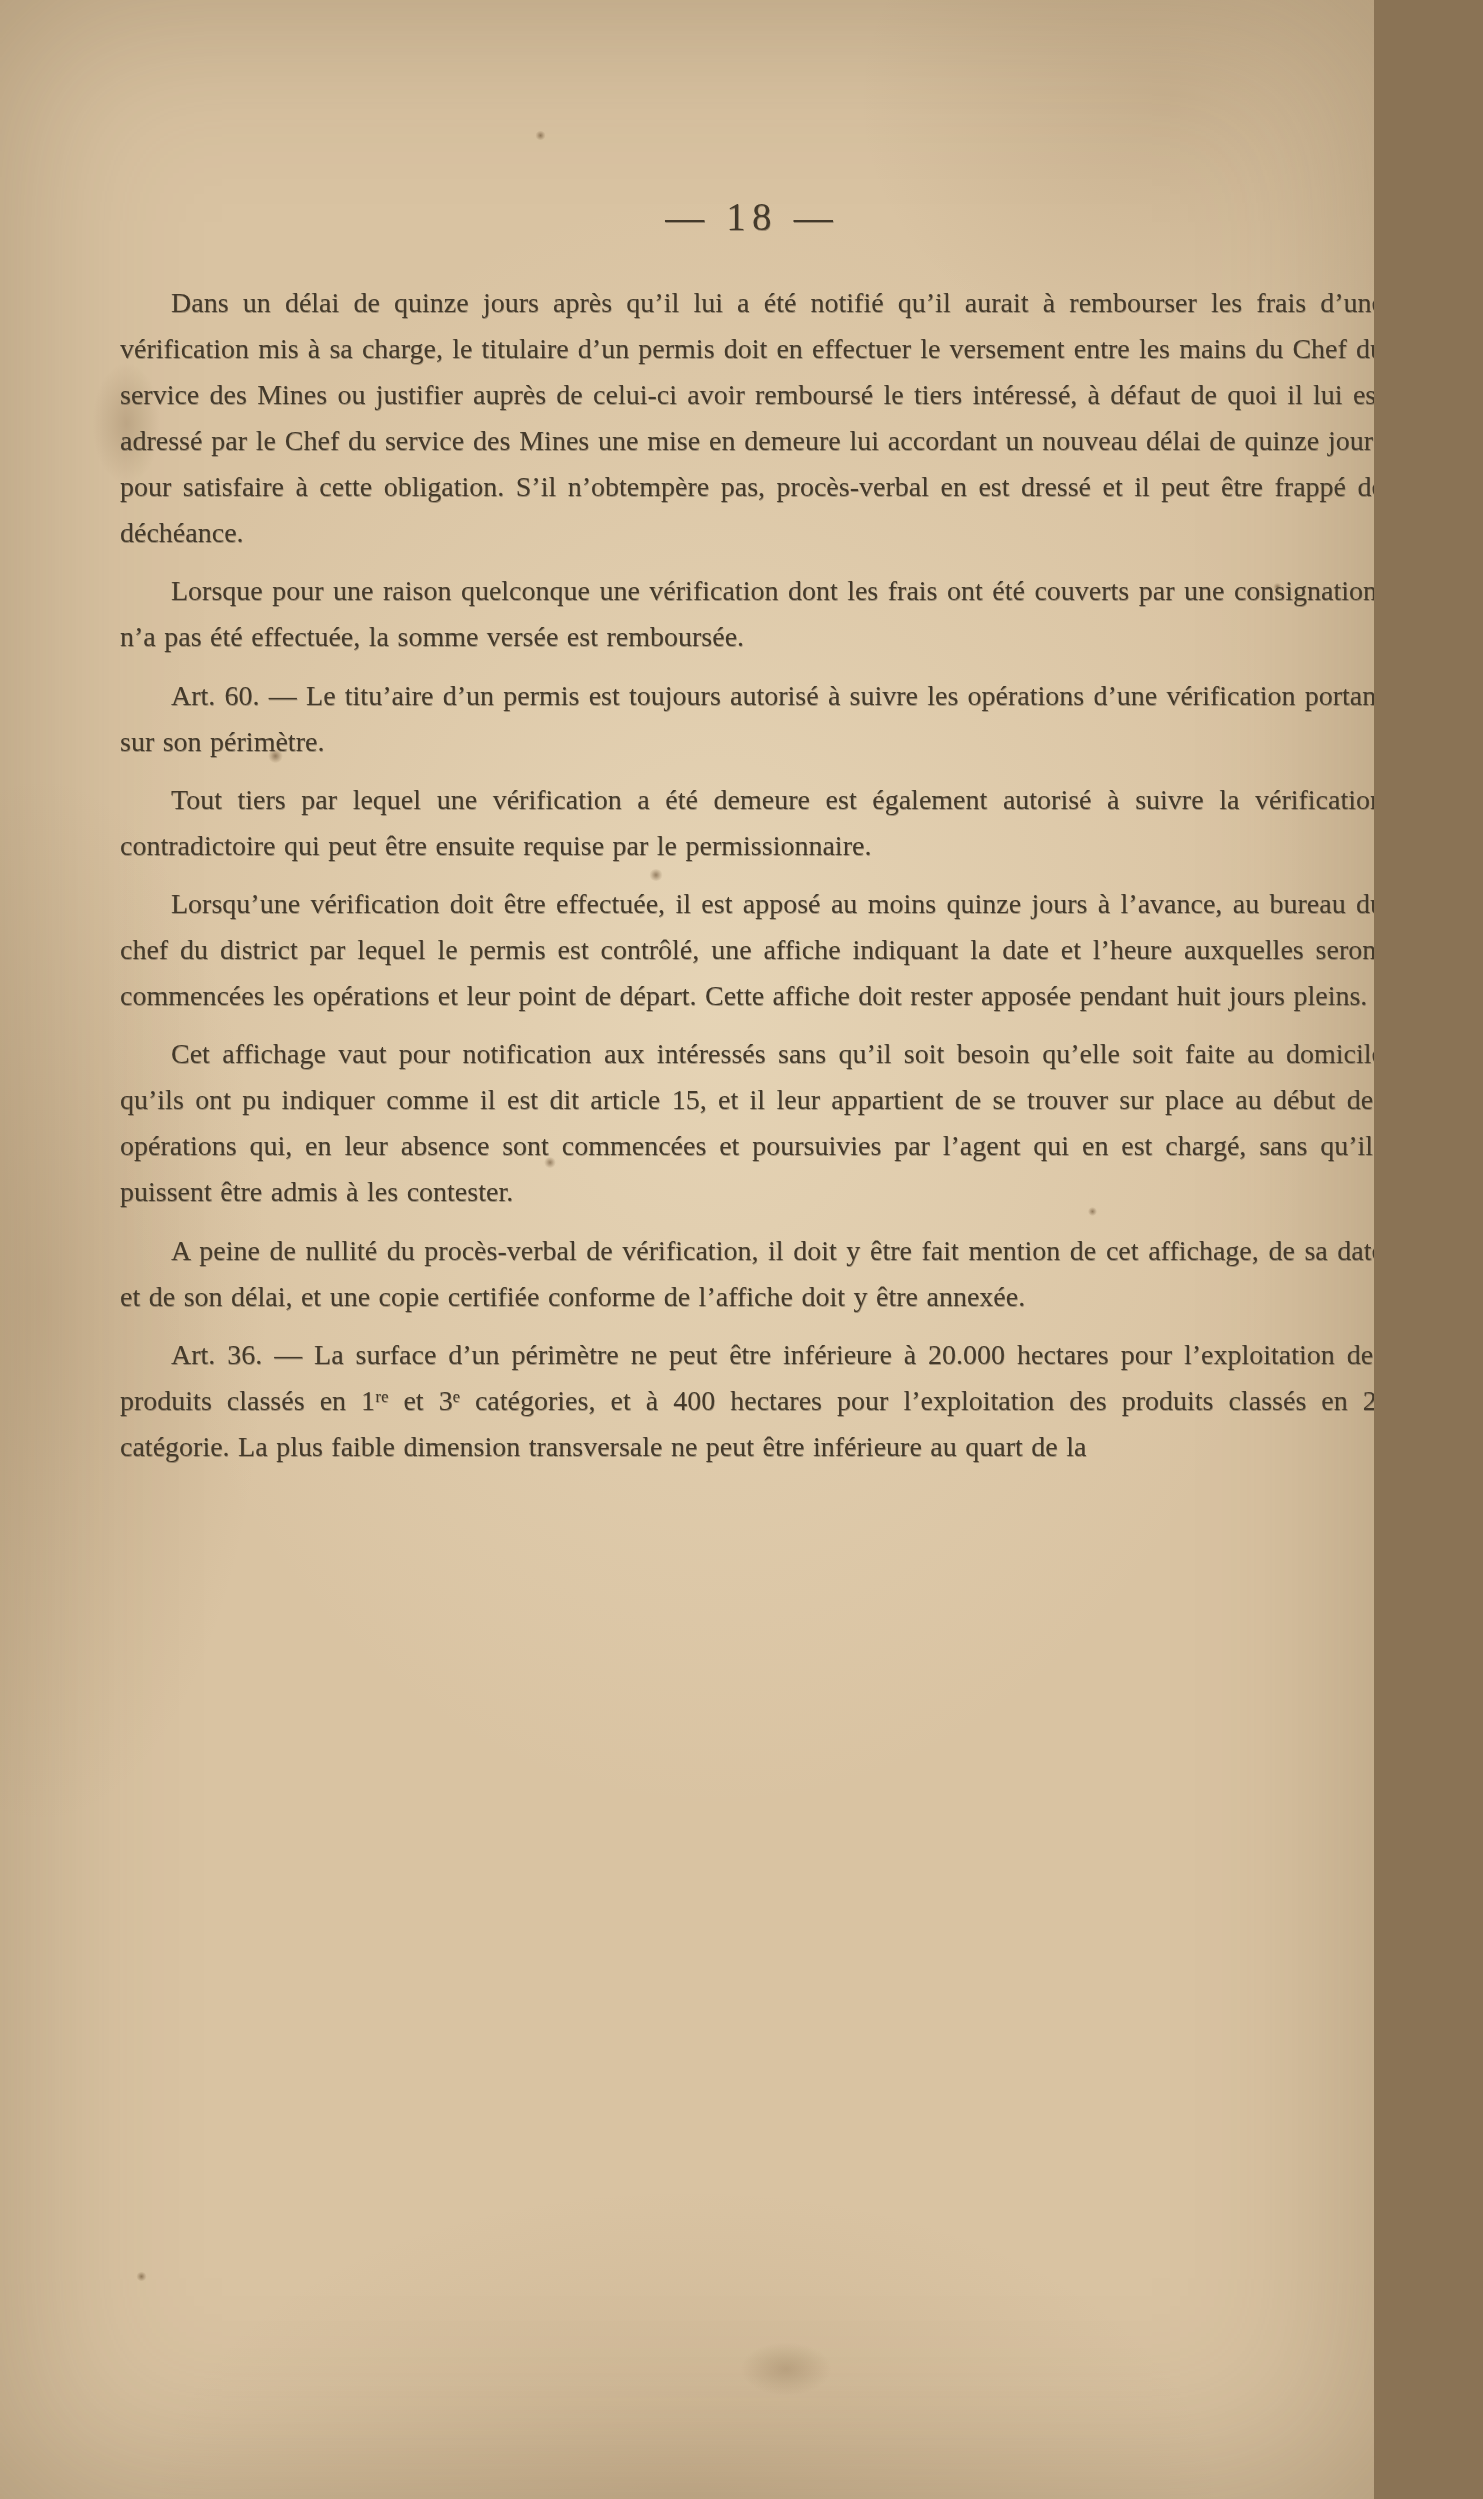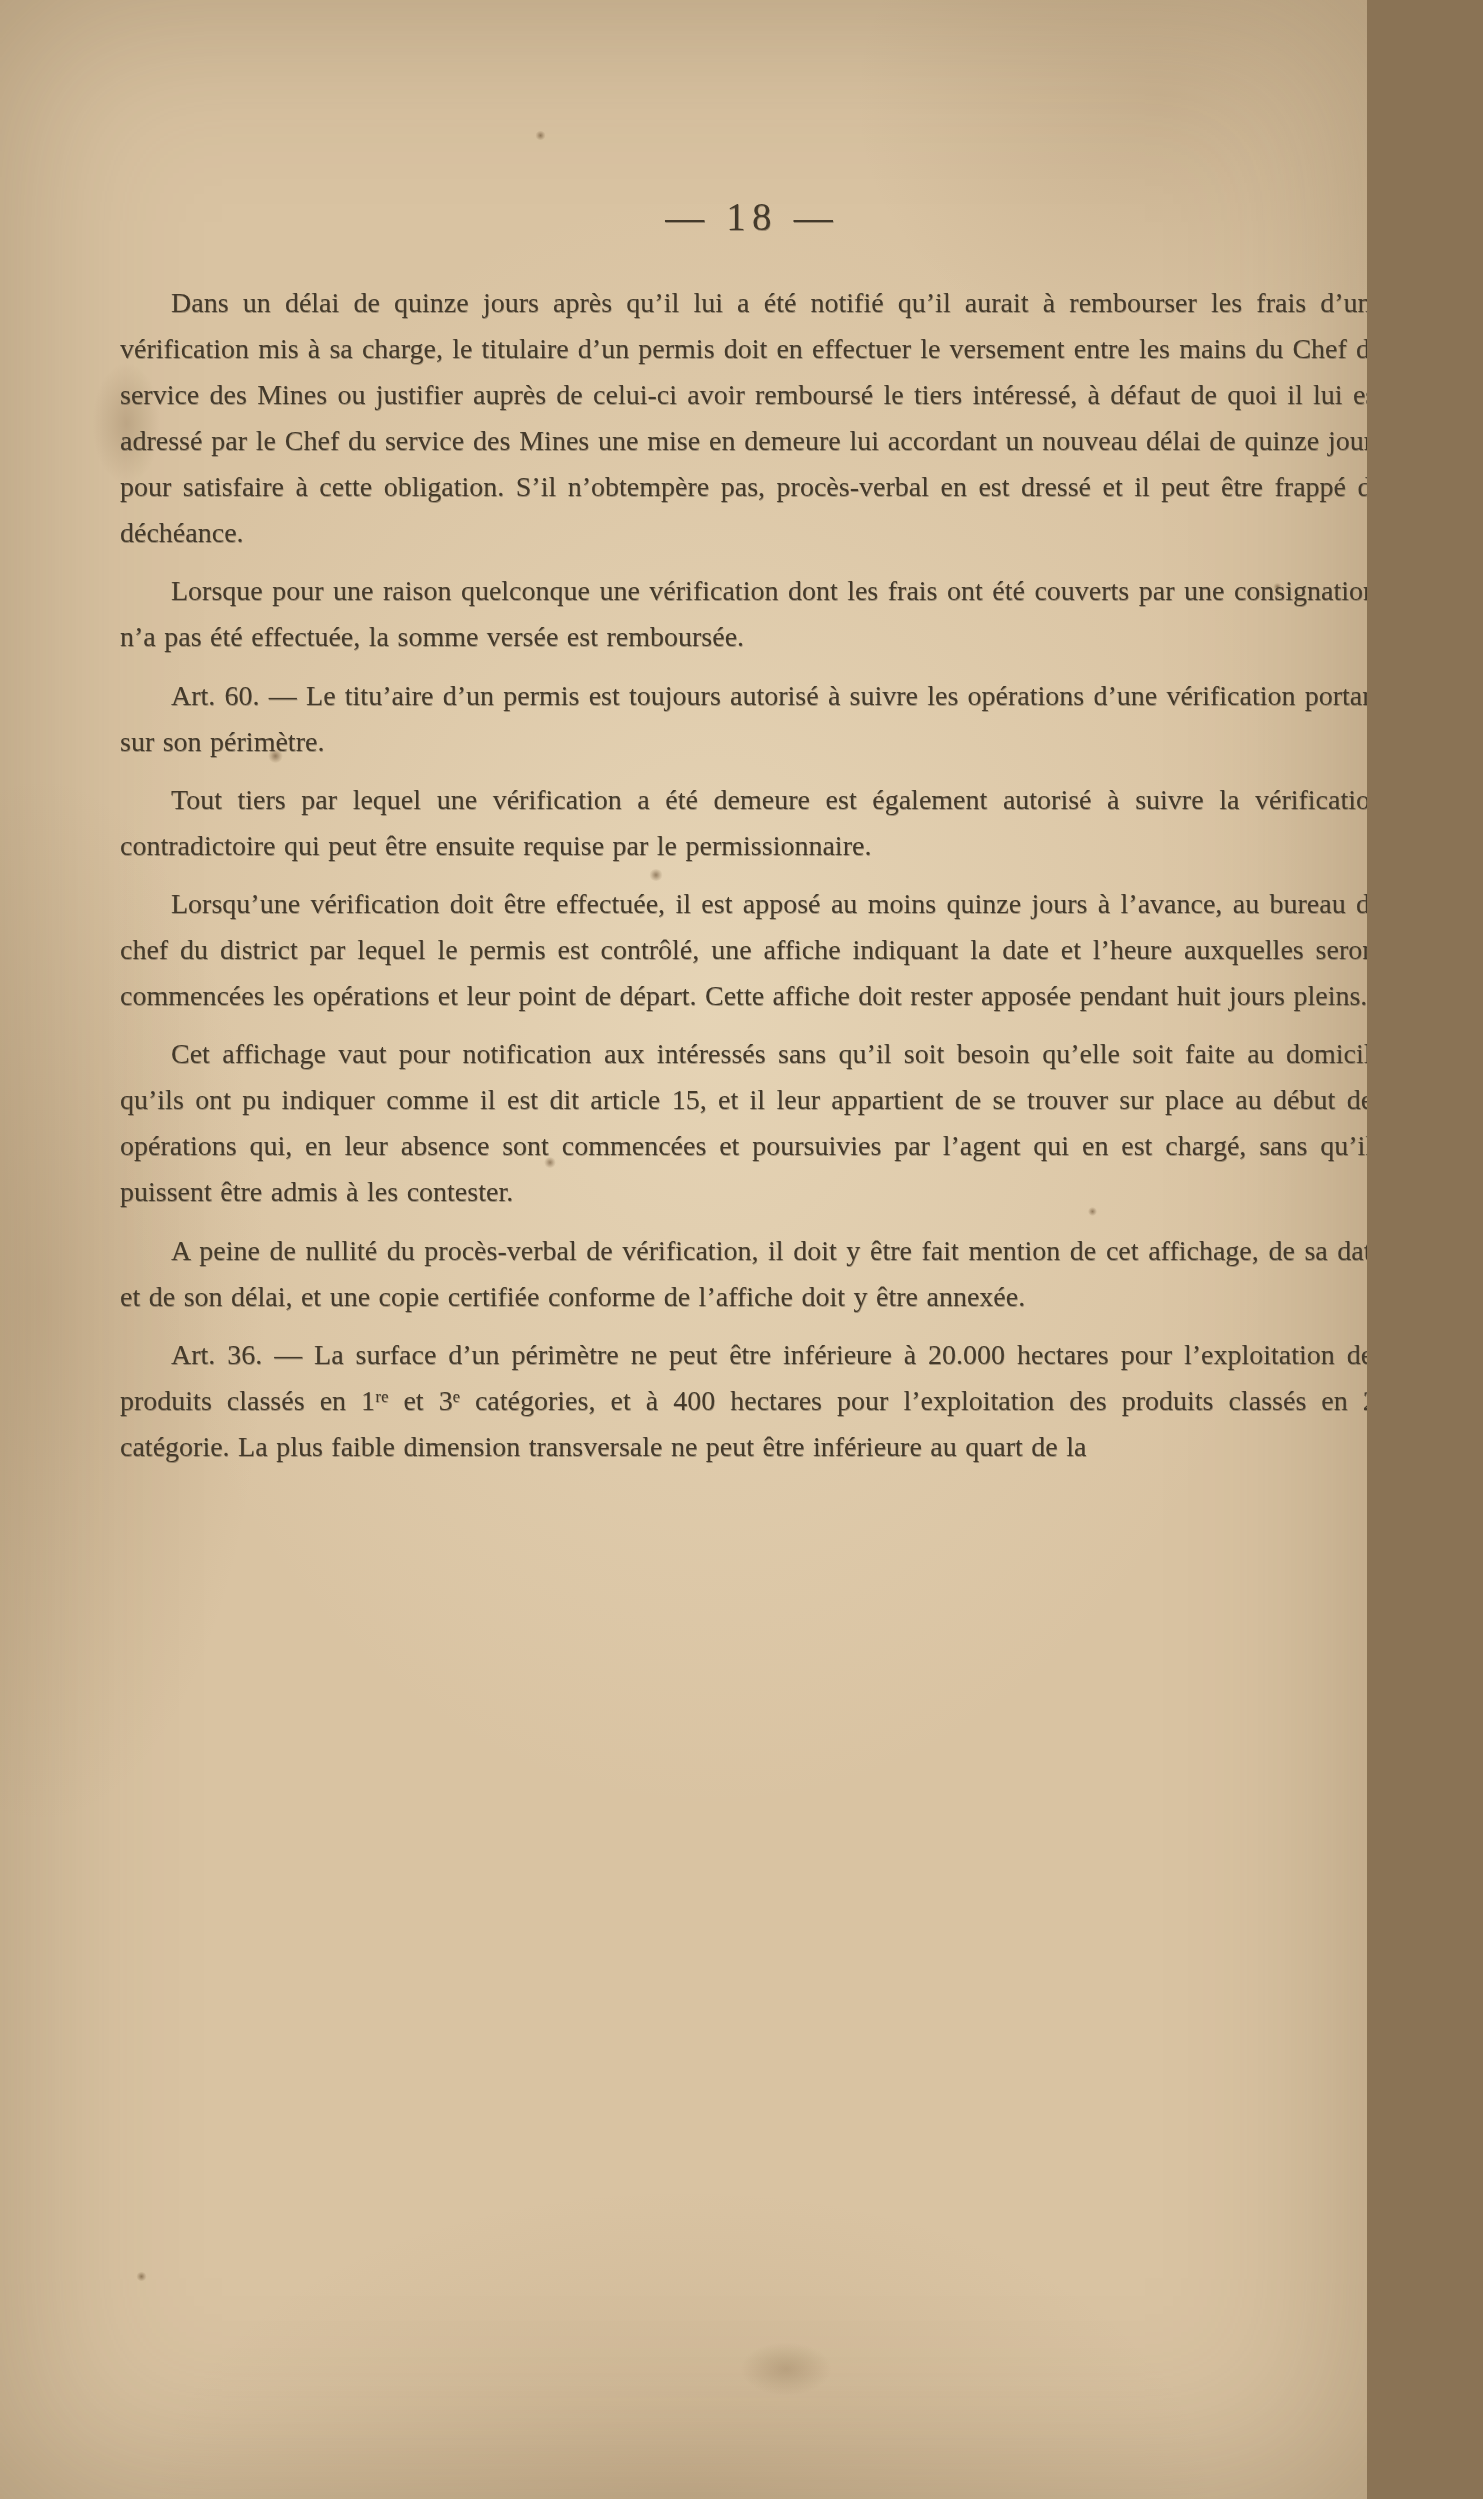--- a/index.html
+++ b/index.html
@@ -14,20 +14,21 @@
     overflow: hidden;
     background-color: var(--paper, #d9c3a2);
     background-image:
       radial-gradient(ellipse 62% 45% at 52% 40%, rgba(240,226,198,0.55), rgba(240,226,198,0) 72%),
       radial-gradient(ellipse 30% 14% at 85% 4%, rgba(128,98,62,0.16), rgba(128,98,62,0) 75%),
       radial-gradient(ellipse 22% 28% at 3% 52%, rgba(128,98,62,0.18), rgba(128,98,62,0) 75%),
       radial-gradient(ellipse 50% 16% at 50% 100%, rgba(128,98,62,0.14), rgba(128,98,62,0) 78%);
     box-shadow: inset 0 0 185px rgba(92,66,36,0.34);
     font-family: "Liberation Serif", "DejaVu Serif", serif;
     color: var(--ink, #443a2b);
+    padding-left: 7px;
   }
   .content {
     position: absolute;
     left: 120px;
     top: 194px;
     width: 1264px;
   }
   .page-number {
     margin: 0 0 40px 0;
     text-align: center;

